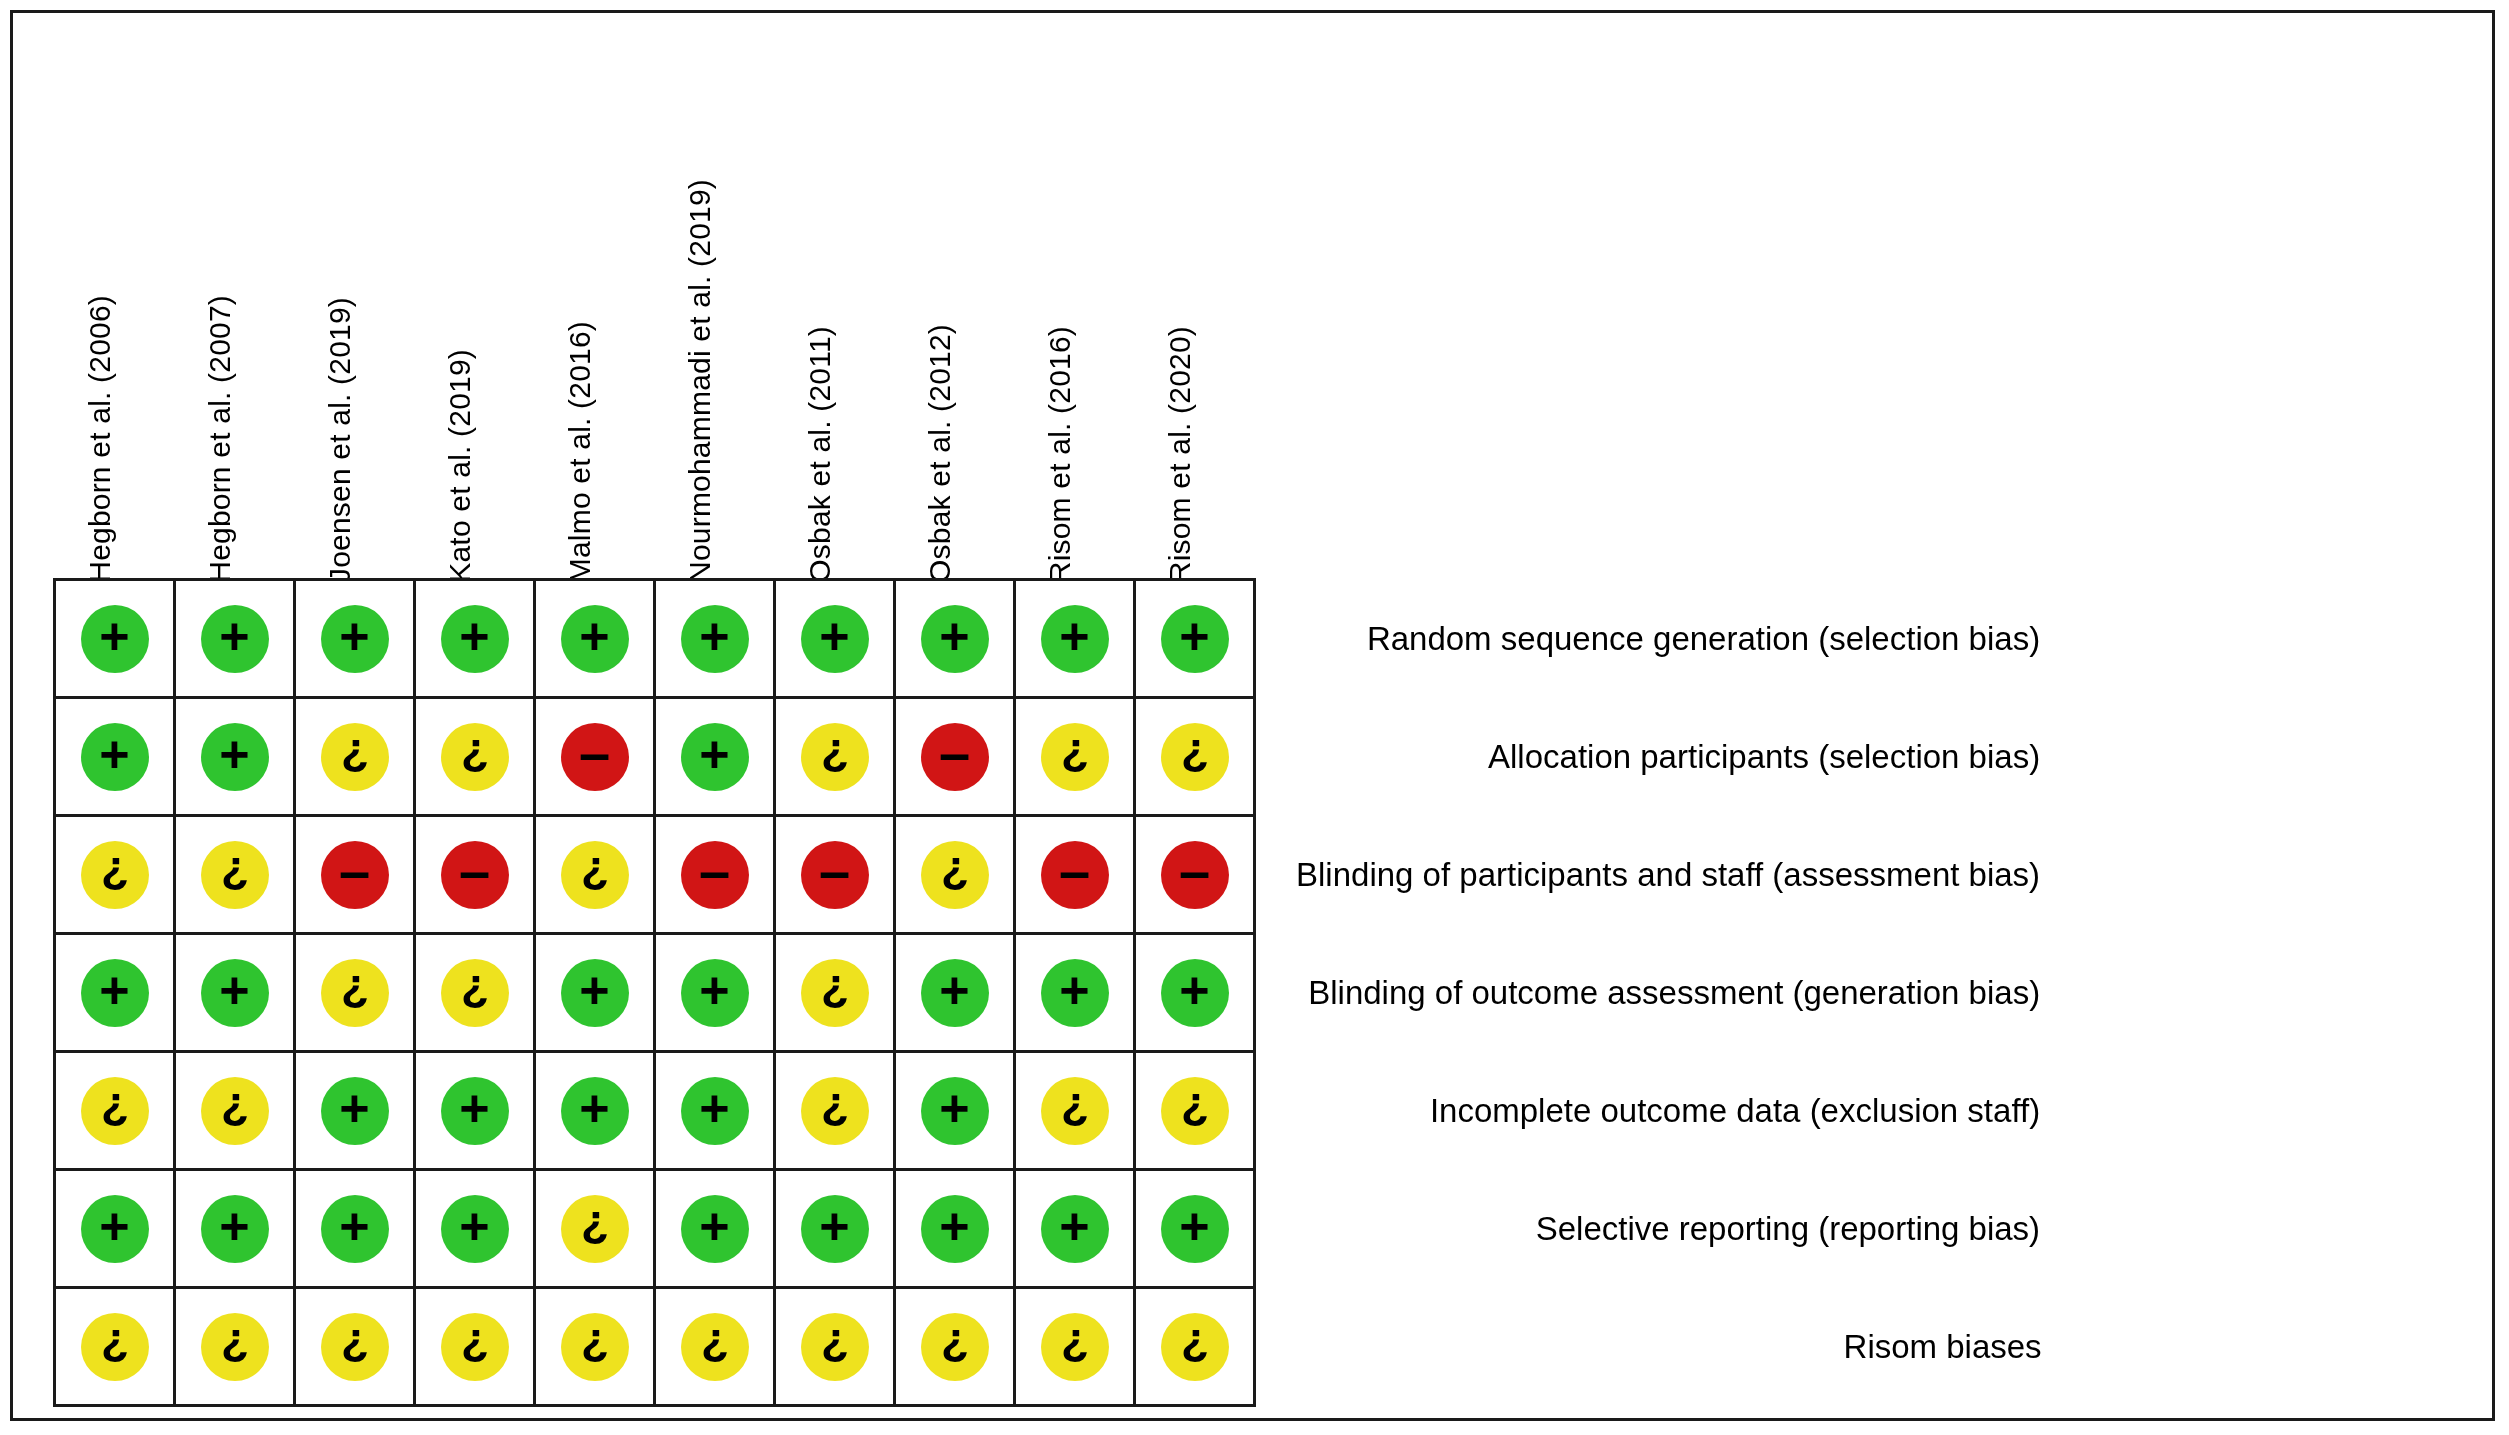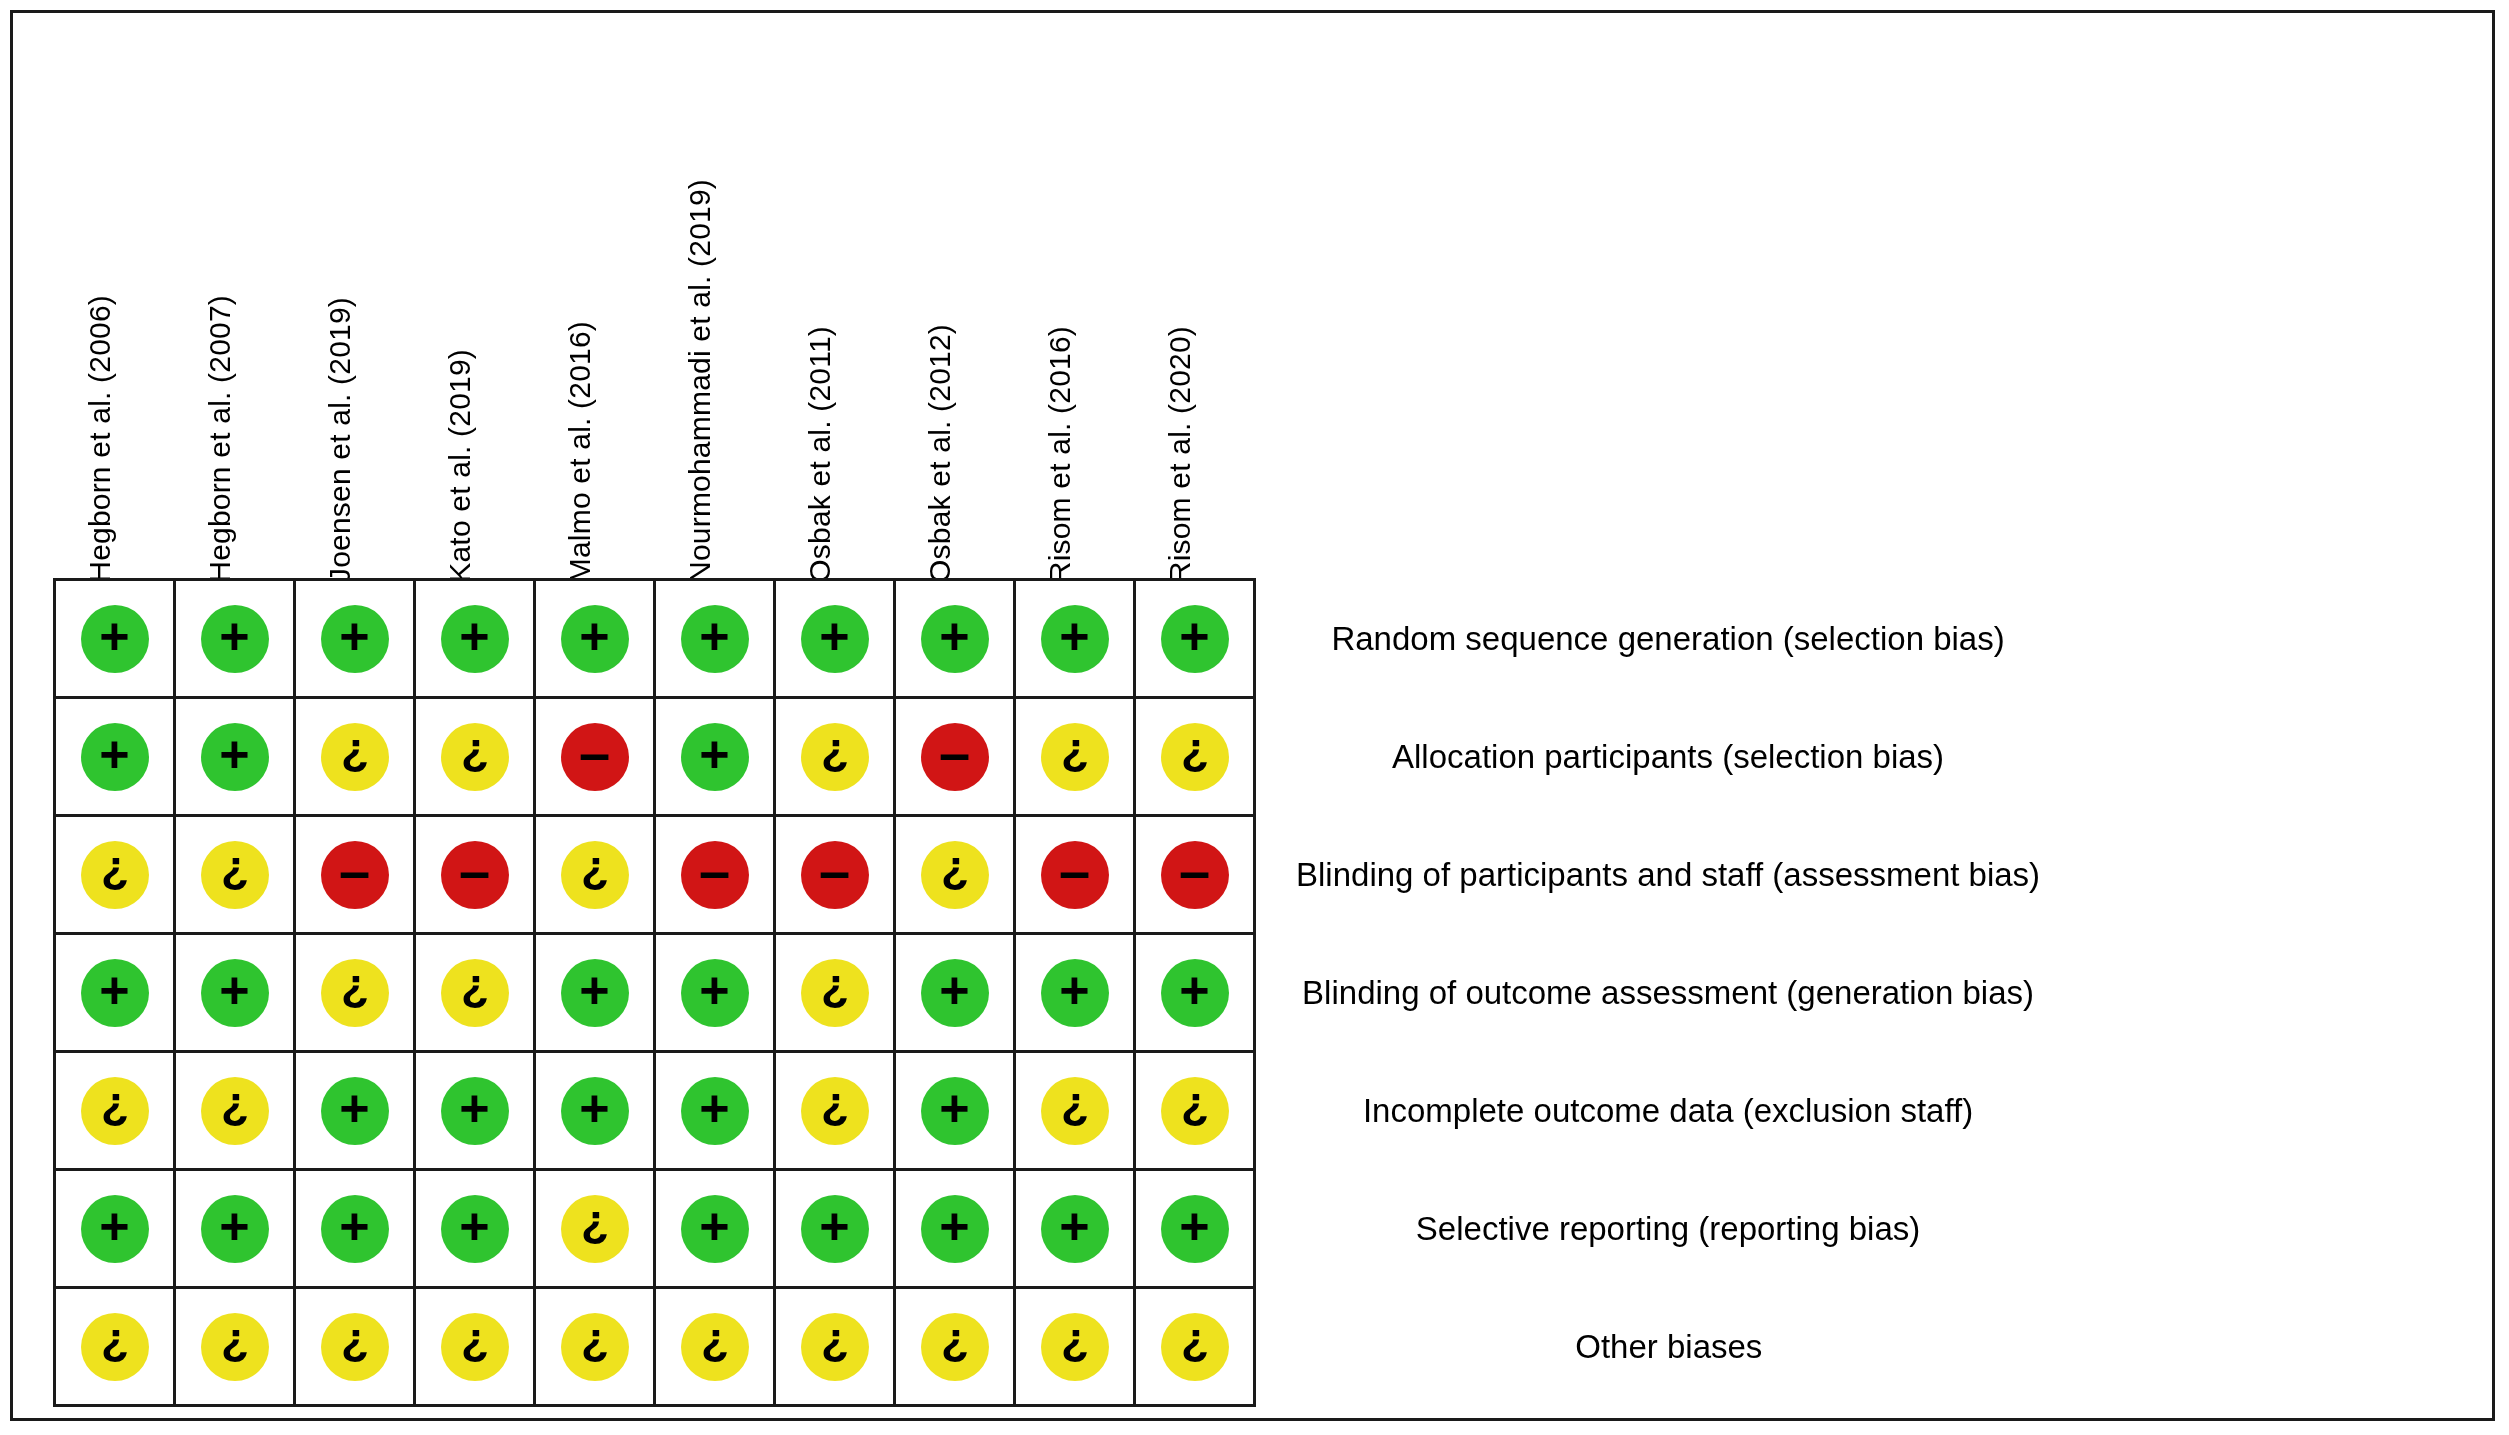--- a/index.html
+++ b/index.html
@@ -66,21 +66,21 @@
     height: 115px;
     border: 3px solid #1a1a1a;
     padding: 0;
     text-align: center;
     vertical-align: middle;
     background: #ffffff;
   }
   #risk-grid td.rowlabel-cell {
     border: none;
     padding: 0 0 0 40px;
-    text-align: center;
+    text-align: right;
     vertical-align: middle;
     white-space: nowrap;
     background: transparent;
   }
   .row-label {
     font-size: 33px;
     color: #000000;
     line-height: 1.2;
   }
 
@@ -230,19 +230,19 @@
             <td class="cell"><span class="dot unclear"><span class="glyph">?</span></span></td>
             <td class="cell"><span class="dot unclear"><span class="glyph">?</span></span></td>
             <td class="cell"><span class="dot unclear"><span class="glyph">?</span></span></td>
             <td class="cell"><span class="dot unclear"><span class="glyph">?</span></span></td>
             <td class="cell"><span class="dot unclear"><span class="glyph">?</span></span></td>
             <td class="cell"><span class="dot unclear"><span class="glyph">?</span></span></td>
             <td class="cell"><span class="dot unclear"><span class="glyph">?</span></span></td>
             <td class="cell"><span class="dot unclear"><span class="glyph">?</span></span></td>
             <td class="cell"><span class="dot unclear"><span class="glyph">?</span></span></td>
             <td class="cell"><span class="dot unclear"><span class="glyph">?</span></span></td>
-            <td class="rowlabel-cell"><span class="row-label">Other biases</span></td>
+            <td class="rowlabel-cell"><span class="row-label">Risom biases</span></td>
           </tr>
         </tbody>
     </table>
 
   </div>
 </div>
 
 </body></html>

